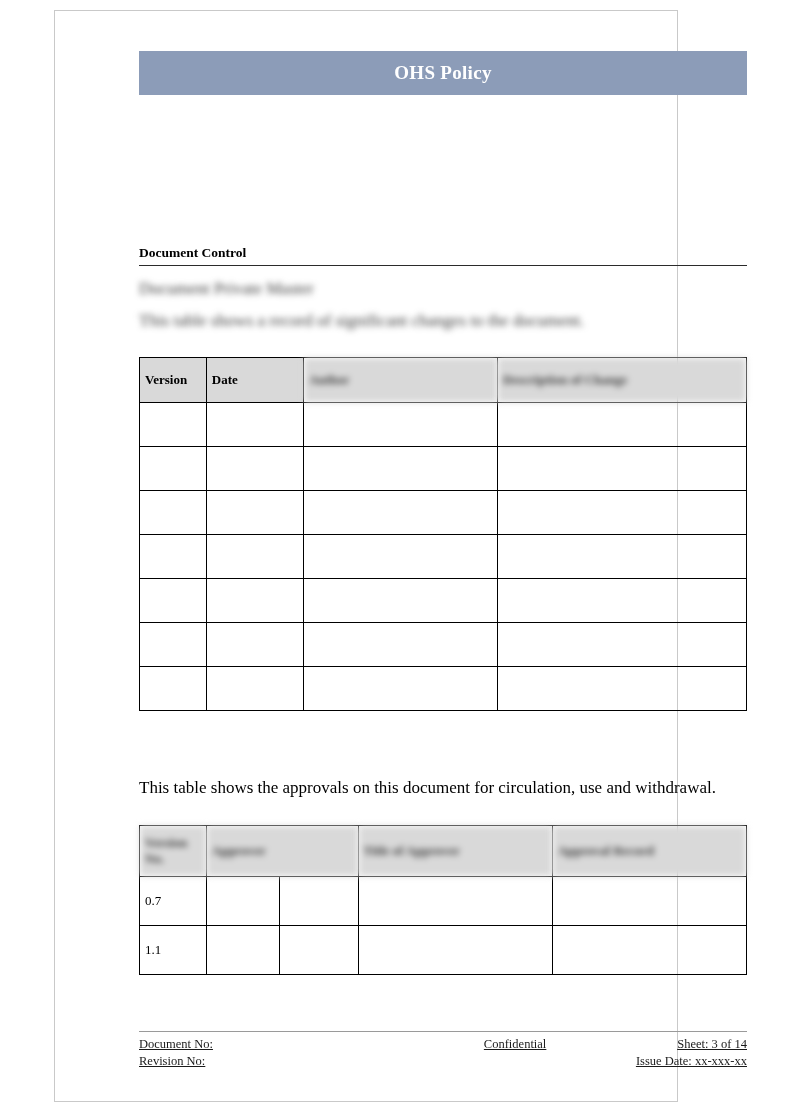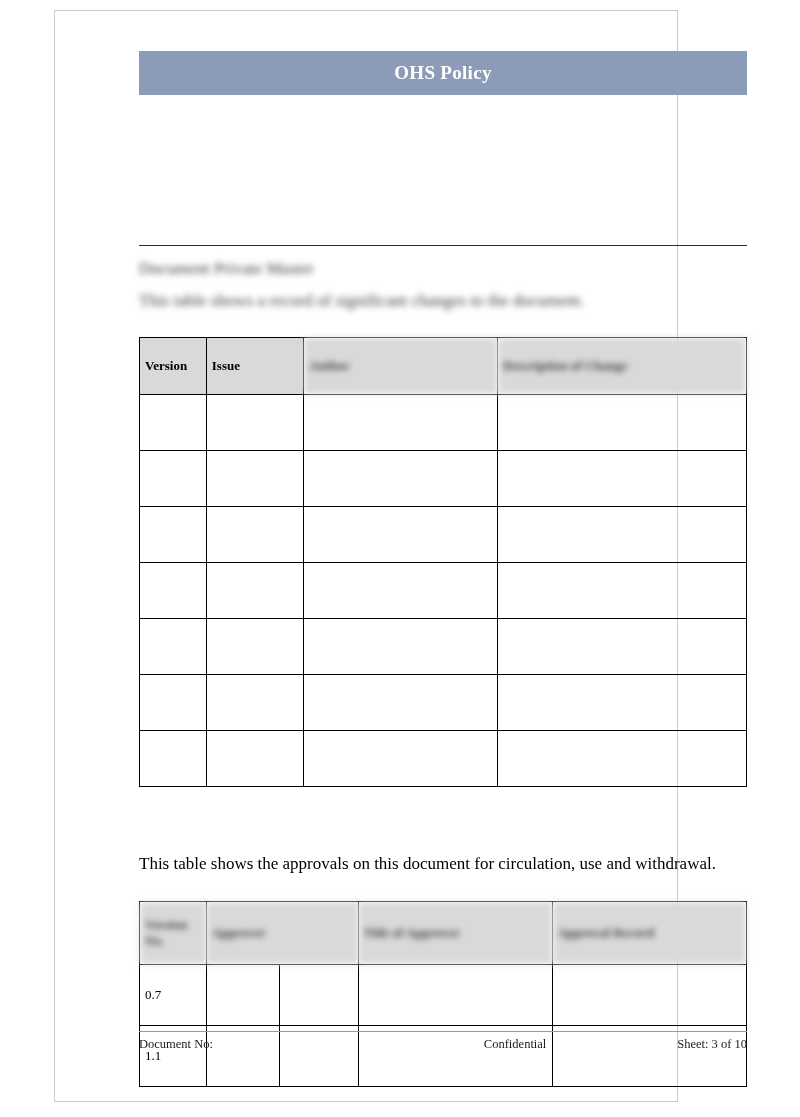--- a/index.html
+++ b/index.html
@@ -83,21 +83,21 @@
   
   table.doc-table {
     border-collapse: collapse;
     width: 100%;
     table-layout: fixed;
     font-size: 13px;
   }
   table.doc-table td, table.doc-table th {
     border: 1px solid #000000;
     height: 25px;
-    padding: 15px 5px;
+    padding: 9px 5px;
     text-align: left;
     vertical-align: middle;
     font-weight: normal;
   }
   table.doc-table thead th {
     background: #d9d9d9;
     font-weight: bold;
     height: 26px;
   }
 
@@ -116,56 +116,58 @@
   }
   .footer-rule {
     border: none;
     border-top: 1px solid #9a9a9a;
     margin: 0 0 4px 0;
   }
   .footer-row {
     display: flex;
     justify-content: space-between;
     line-height: 1.35;
+    text-decoration: underline;
   }
   .footer-col-left { text-align: left; width: 33%; }
   .footer-col-center { text-align: right; width: 34%; }
   .footer-col-right { text-align: right; width: 33%; }
 </style>
 </head>
 <body>
 
 <div class="page">
 
   <div class="content">
 
     <div class="title-banner">
       <span class="title-text">OHS Policy</span>
     </div>
 
     <div class="spacer-xl"></div>
 
     <div>
+      <div class="section-heading">Document Control</div>
       <hr class="heading-rule">
       <p class="para blurred">Document Private Master</p>
       <p class="para blurred">This table shows a record of significant changes to the document.</p>
 
       <div class="spacer-sm"></div>
 
       <table class="doc-table">
         <colgroup>
           <col style="width:11%">
           <col style="width:16%">
           <col style="width:32%">
           <col style="width:41%">
         </colgroup>
         <thead>
           <tr>
             <th>Version</th>
-            <th>Issue</th>
+            <th>Date</th>
             <th class="blurred-cell">Author</th>
             <th class="blurred-cell">Description of Change</th>
           </tr>
         </thead>
         <tbody>
           <tr>
             <td></td>
             <td></td>
             <td></td>
             <td></td>
@@ -252,17 +254,22 @@
       </table>
     </div>
 
   </div>
 
   <div class="footer">
     <hr class="footer-rule">
     <div class="footer-row">
       <div class="footer-col-left">Document No:</div>
       <div class="footer-col-center">Confidential</div>
-      <div class="footer-col-right">Sheet: 3 of 10</div>
+      <div class="footer-col-right">Sheet: 3 of 14</div>
+    </div>
+    <div class="footer-row">
+      <div class="footer-col-left">Revision No:</div>
+      <div class="footer-col-center"></div>
+      <div class="footer-col-right">Issue Date: xx-xxx-xx</div>
     </div>
   </div>
 
 </div>
 
 </body></html>

